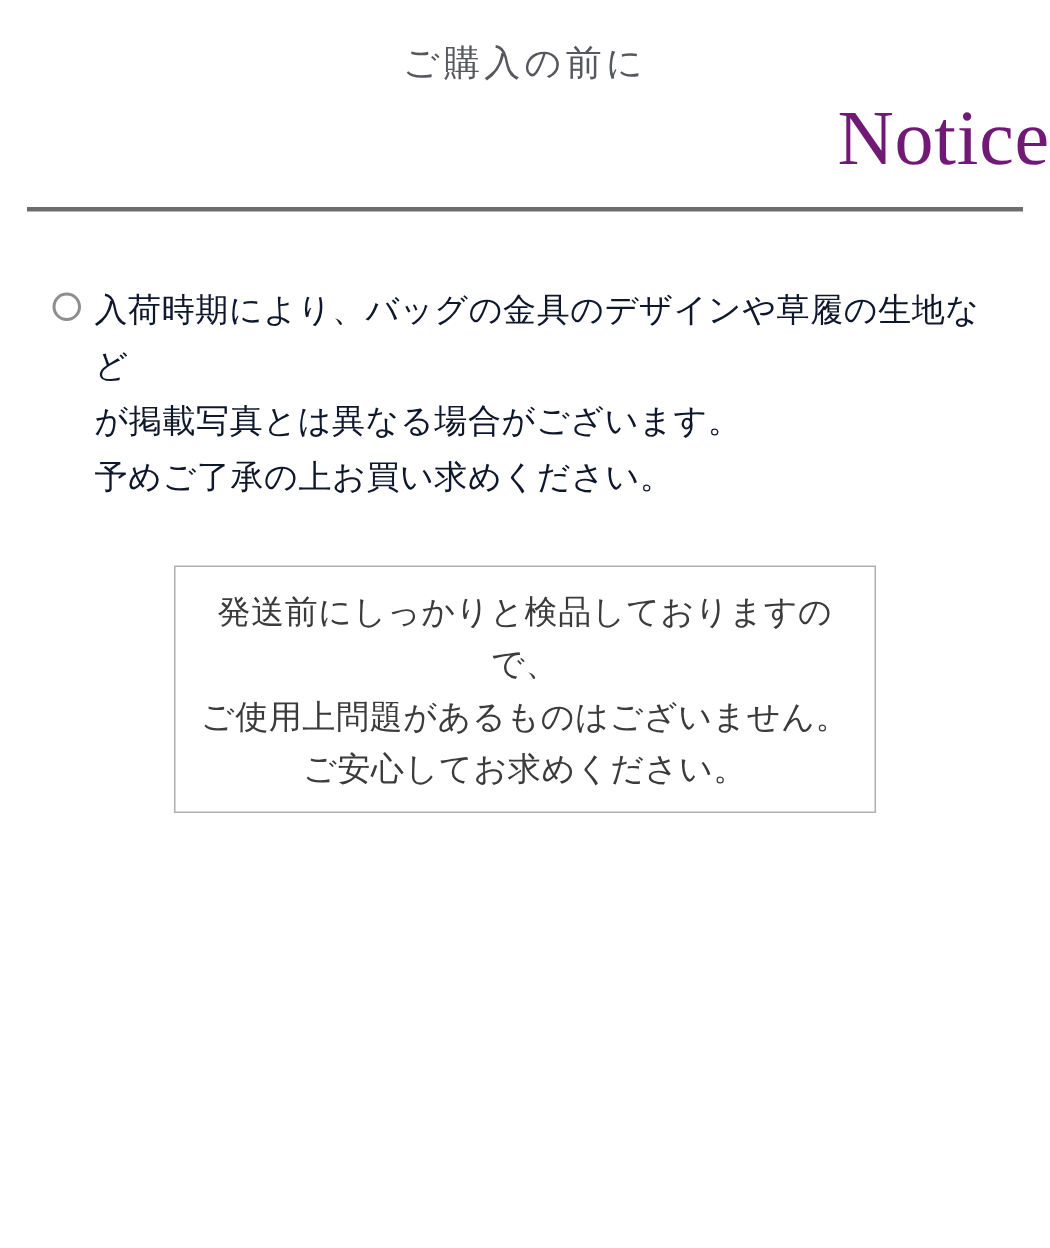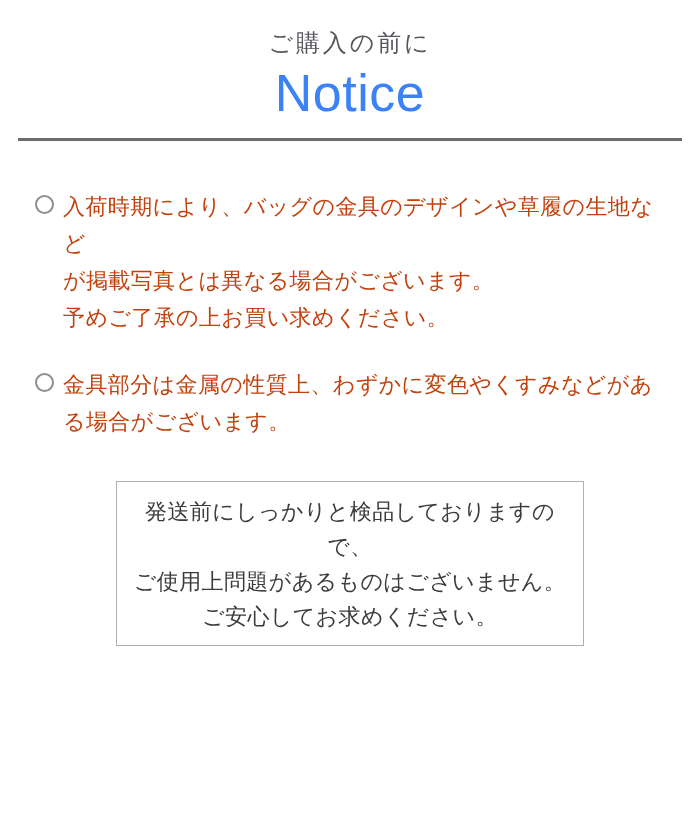--- a/index.html
+++ b/index.html
@@ -16,27 +16,28 @@
   
   .header { padding-top: 26px; text-align: center; }
   .header-subtitle {
     font-family: "Liberation Serif", "DejaVu Serif", serif;
     font-size: 24px;
     line-height: 34px;
     letter-spacing: 0.12em;
     color: #56585d;
   }
   .header-title {
-    font-family: Liberation Sans, sans-serif;
+    font-family: Liberation Serif, serif;
     font-size: 52px;
     line-height: 62px;
     font-weight: 400;
     letter-spacing: 0.01em;
-    color: #3b82f6;
+    color: #701a75;
     margin-top: 2px;
+    text-align: right;
   }
   .divider {
     height: 3px;
     background: #6d6d6d;
     margin: 14px 18px 0 18px;
   }
 
   
   .notice-list { padding: 47px 24px 0 35px; }
   .notice-item {
@@ -50,21 +51,21 @@
     height: 19px;
     border: 2px solid #8e8e8e;
     border-radius: 50%;
     margin-top: 7px;
     margin-right: 9px;
   }
   .notice-text {
     font-size: 22px;
     line-height: 37px;
     letter-spacing: 0.4px;
-    color: #c2410c;
+    color: #0f172a;
     white-space: pre-line;
   }
 
   
   .footer-box {
     width: 468px;
     margin: 41px auto 0 auto;
     border: 1px solid #b0b0b0;
     padding: 12px 10px 11px 10px;
     text-align: center;
@@ -92,25 +93,20 @@
   <div class="notice-list">
 
     <div class="notice-item">
       <span class="bullet-circle"></span>
       <div class="notice-text">入荷時期により、バッグの金具のデザインや草履の生地など
 が掲載写真とは異なる場合がございます。
 予めご了承の上お買い求めください。</div>
     </div>
 
 
-    <div class="notice-item">
-      <span class="bullet-circle"></span>
-      <div class="notice-text">金具部分は金属の性質上、わずかに変色やくすみなどがあ
-る場合がございます。</div>
-    </div>
 
   </div>
 
   <div class="footer-box">
     <div class="footer-box-text">発送前にしっかりと検品しておりますので、
 ご使用上問題があるものはございません。
 ご安心してお求めください。</div>
   </div>
 
 </div>

